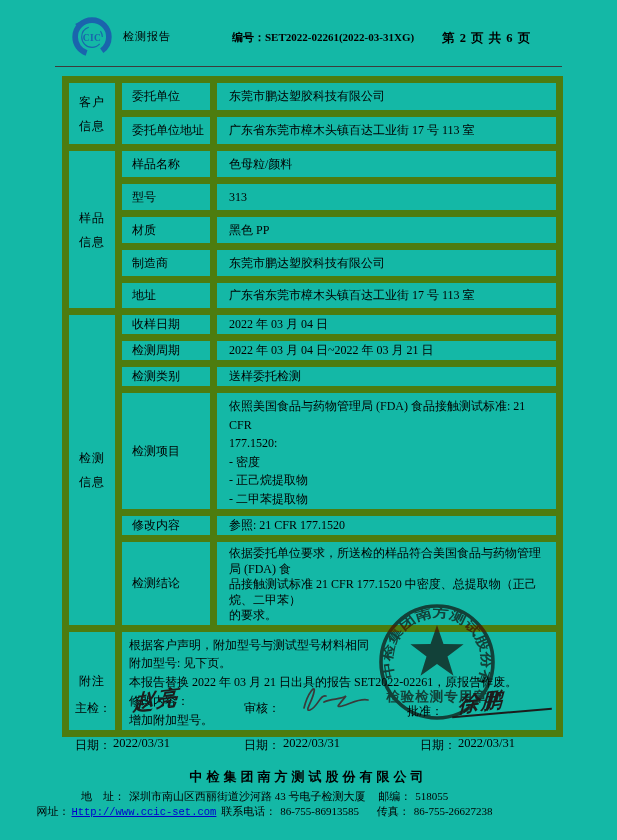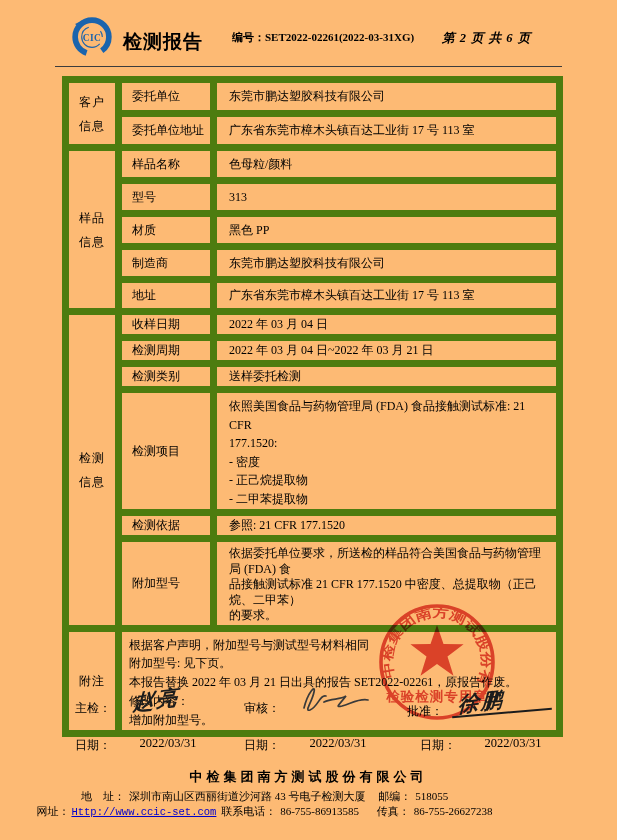--- a/index.html
+++ b/index.html
@@ -1,21 +1,21 @@
 <!DOCTYPE html>
 <html><head>
 <meta charset="utf-8">
 <style>
   html,body{margin:0;padding:0;background:#ffffff;}
-  .page{position:relative;width:617px;height:840px;background:#fdba74;overflow:hidden;
+  .page{position:relative;width:617px;height:840px;background:#14b8a6;overflow:hidden;
         font-family:"Liberation Serif","DejaVu Serif",serif;color:#000;}
   
-  .hdr-title{position:absolute;left:123px;top:29px;font-size:19px;font-weight:bold;letter-spacing:1px;}
+  .hdr-title{position:absolute;left:123px;top:29px;font-size:11px;font-weight:normal;letter-spacing:1px;}
   .hdr-no{position:absolute;left:232px;top:30px;font-size:11px;font-weight:bold;}
-  .hdr-page{position:absolute;left:442px;top:30px;font-size:12.5px;font-weight:bold;letter-spacing:1px;font-style:italic;}
+  .hdr-page{position:absolute;left:442px;top:30px;font-size:12.5px;font-weight:bold;letter-spacing:1px;}
   .hdr-rule{position:absolute;left:55px;top:66px;width:507px;height:0;border-top:1.6px solid #3c3c3c;}
   .logo{position:absolute;left:62px;top:12px;}
   
   table.info{position:absolute;left:62px;top:76px;width:494px;border-collapse:collapse;table-layout:fixed;}
   table.info td{border:7px solid #4d7c0f;font-size:12px;overflow:hidden;}
   col.c1{width:53px;}col.c2{width:95px;}col.c3{width:346px;}
   td.sec{text-align:center;white-space:pre-line;line-height:24px;letter-spacing:1px;}
   td.lbl{padding-left:10px;}
   td.val{padding-left:12px;}
   td.multi{vertical-align:top;padding-top:4px;padding-right:8px;}
@@ -23,21 +23,21 @@
   td.concl div{line-height:15.5px;}
   td.notes div{line-height:18.8px;}
   tr.h34{height:34px;}tr.h33{height:33px;}tr.h32{height:32px;}
   tr.h26{height:26px;}tr.h87{height:87px;}tr.h50{height:50px;}tr.h94{height:94px;}
   
   .siglabel{position:absolute;font-size:12px;}
   .sig-name{position:absolute;font-size:21px;font-weight:bold;font-style:italic;
             transform:rotate(-7deg) skewX(-10deg);letter-spacing:2px;color:#1c1c1c;z-index:6;}
   .sig-underline{position:absolute;height:0;border-top:2px solid #1c1c1c;transform:rotate(-5deg);z-index:6;}
   .datelabel{position:absolute;font-size:12px;}
-  .dateval{position:absolute;font-size:12.5px;width:110px;text-align:center;}
+  .dateval{position:absolute;font-size:12.5px;width:110px;}
   .sig-svg{position:absolute;z-index:6;}
   
   .stamp{position:absolute;left:352px;top:577px;z-index:5;opacity:0.88;mix-blend-mode:multiply;}
   
   .ft-company{position:absolute;left:0;top:768px;width:617px;text-align:center;
               font-size:13px;font-weight:bold;letter-spacing:4px;}
   .ft-line{position:absolute;left:0;width:529px;text-align:center;font-size:11px;}
   .ft-addr{top:789px;}
   .ft-site{top:804px;}
   .ft-line span{margin:0 2px;}
@@ -119,25 +119,25 @@
       <td class="lbl">检测项目</td>
       <td class="val multi items">
         <div>依照美国食品与药物管理局 (FDA) 食品接触测试标准: 21 CFR</div>
         <div>177.1520:</div>
         <div>- 密度</div>
         <div>- 正己烷提取物</div>
         <div>- 二甲苯提取物</div>
       </td>
     </tr>
     <tr class="h26">
-      <td class="lbl">检测依据</td>
+      <td class="lbl">修改内容</td>
       <td class="val">参照: 21 CFR 177.1520</td>
     </tr>
     <tr class="h50">
-      <td class="lbl">附加型号</td>
+      <td class="lbl">检测结论</td>
       <td class="val multi concl">
         <div>依据委托单位要求，所送检的样品符合美国食品与药物管理局 (FDA) 食</div>
         <div>品接触测试标准 21 CFR 177.1520 中密度、总提取物（正己烷、二甲苯）</div>
         <div>的要求。</div>
       </td>
     </tr>
 
     <tr class="h94">
       <td class="sec">附注</td>
       <td class="val multi notes" colspan="2" style="padding-left:7px;">

